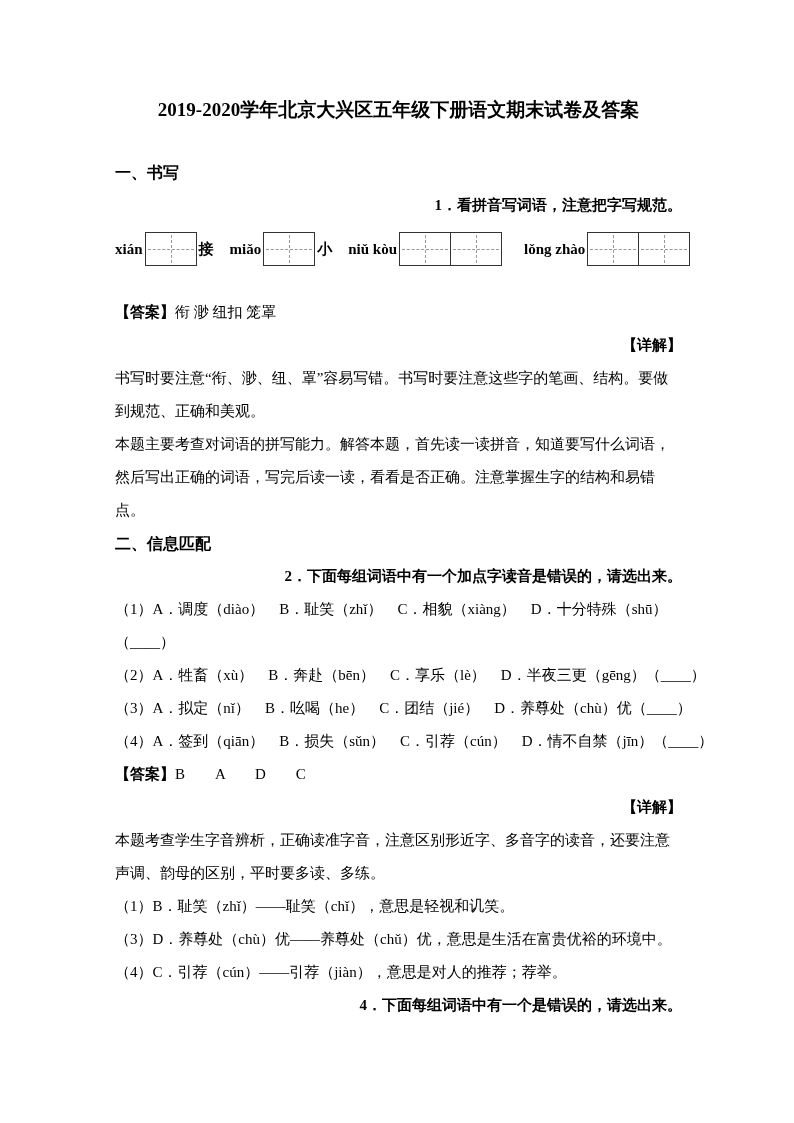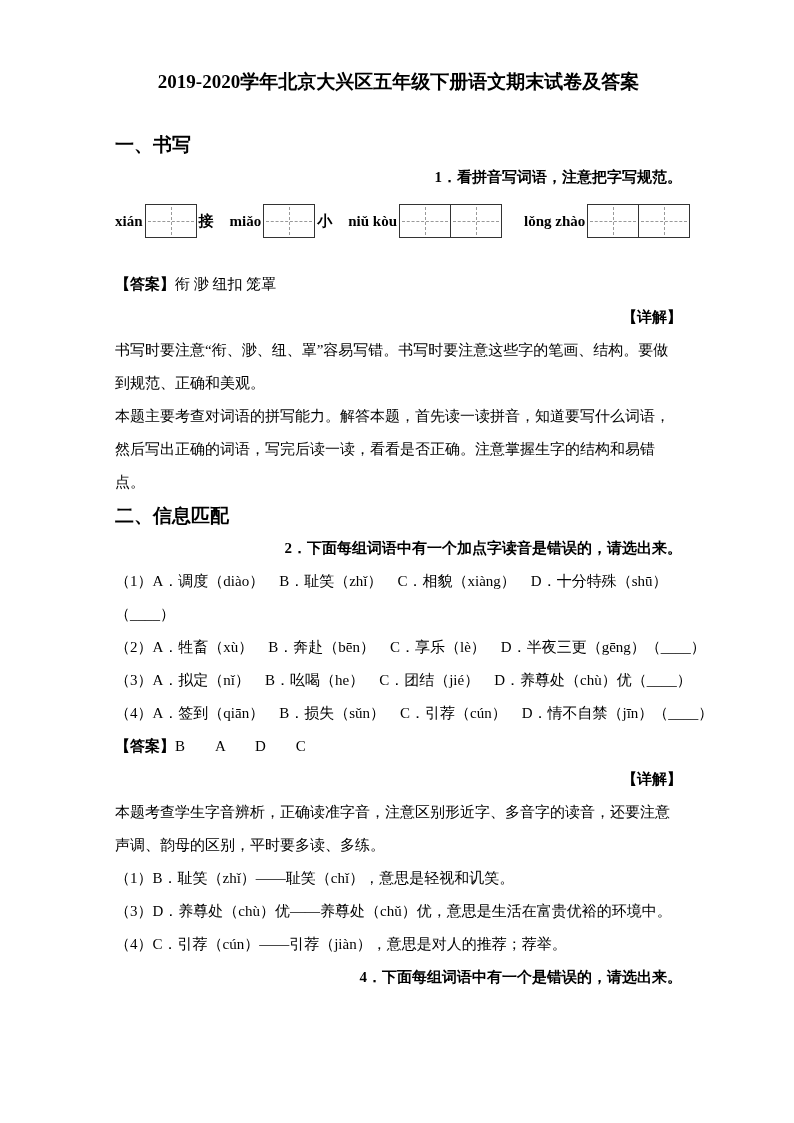--- a/index.html
+++ b/index.html
@@ -1,36 +1,36 @@
 <!DOCTYPE html>
 <html><head>
 <meta charset="utf-8">
 <style>
   html, body { margin: 0; padding: 0; background: #ffffff; }
   .page {
     width: 794px;
     height: 1123px;
     box-sizing: border-box;
-    padding: 68px 112px 40px 115px;
+    padding: 96px 112px 40px 115px;
     background: #ffffff;
     color: #000000;
     font-family: "Liberation Serif", "DejaVu Serif", serif;
     font-size: 15px;
     overflow: hidden;
     position: relative;
   }
   .title {
     font-size: 19px;
     font-weight: bold;
     text-align: center;
     margin: 0 0 32px 0;
     line-height: 28px;
     white-space: nowrap;
   }
-  .sec { font-size: 19px; font-weight: bold; margin: 0; line-height: 33px; }
+  .sec { font-size: 16px; font-weight: bold; margin: 0; line-height: 33px; }
   .sec2 { }
   p { margin: 0; line-height: 33px; }
   .bold { font-weight: bold; text-align: right; }
   .nowrap { white-space: nowrap; }
   .pinyin-row { display: flex; align-items: center; height: 46px; margin: 4px 0 24px 0; }
   .py { font-weight: bold; padding-right: 2px; white-space: nowrap; }
   .hz { font-weight: bold; padding-left: 2px; white-space: nowrap; }
   .wbox {
     width: 52px; height: 34px;
     border: 1px solid #333;

